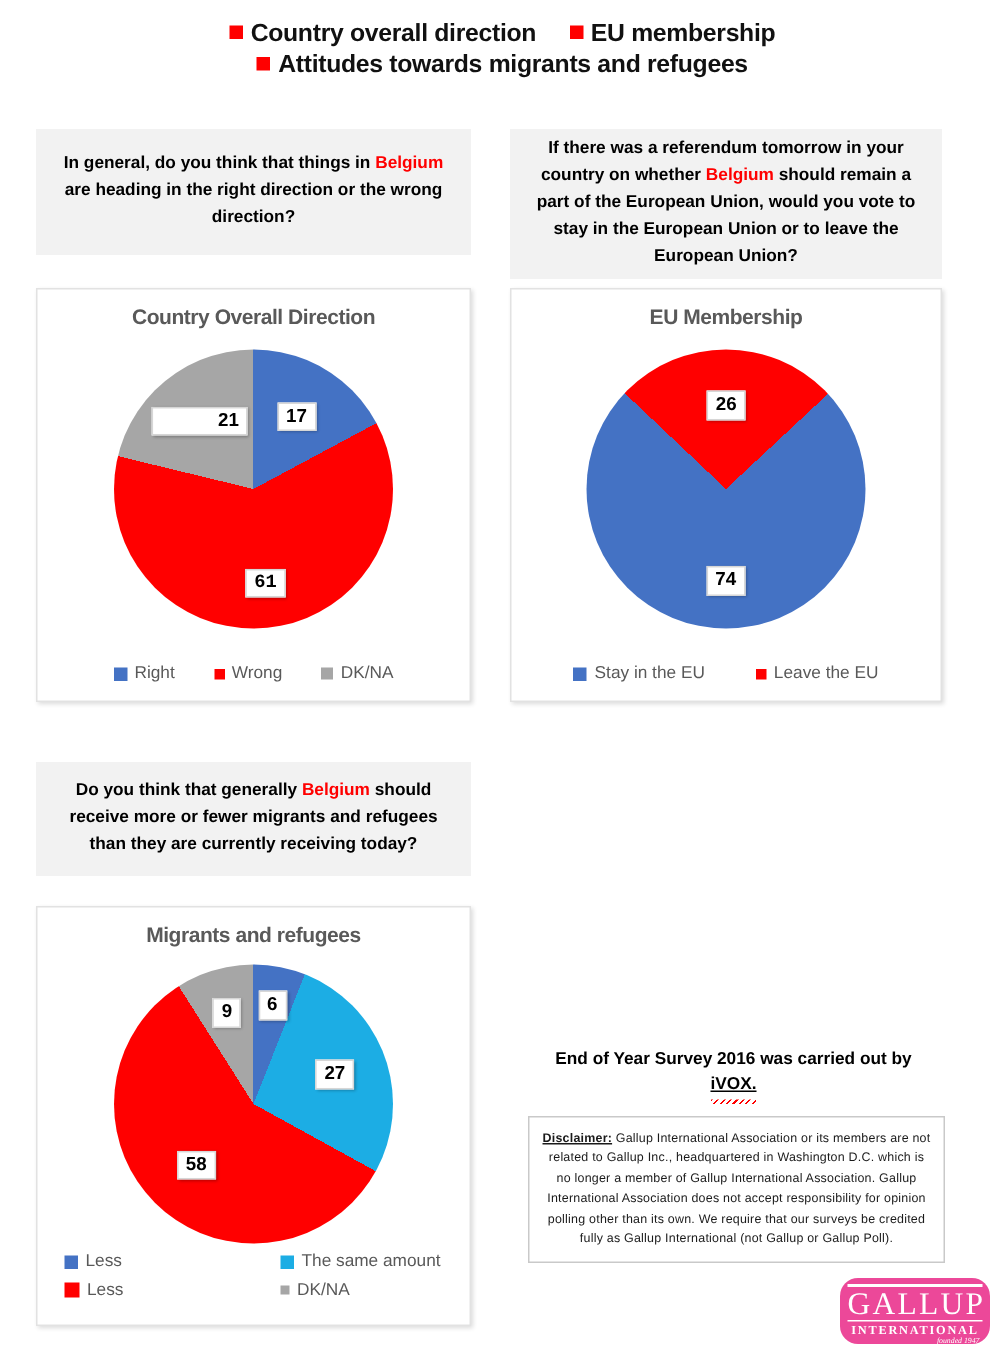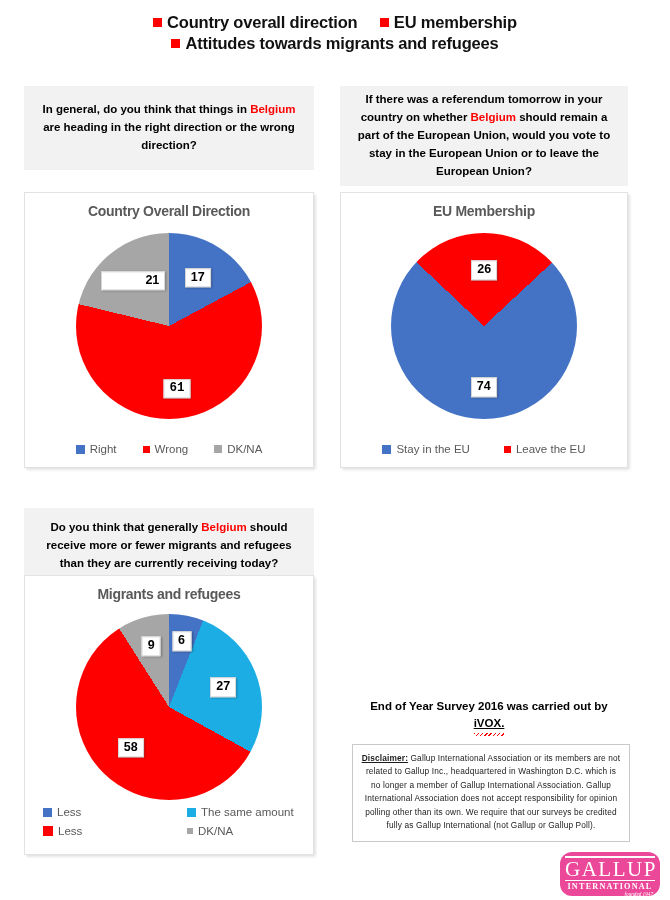--- a/index.html
+++ b/index.html
@@ -53,21 +53,21 @@
   
   .panel{
     position:absolute;
     background:#ffffff;
     border:1px solid #E2E2E2;
     box-shadow:1.5px 1.5px 3px rgba(0,0,0,0.14);
     box-sizing:border-box;
   }
   #panel-1{left:24px;top:192px;width:290px;height:276px;}
   #panel-2{left:340px;top:192px;width:288px;height:276px;}
-  #panel-3{left:24px;top:575px;width:290px;height:280px;}
+  #panel-3{left:24px;top:604px;width:290px;height:280px;}
 
   .chart-title{
     text-align:center;
     font-size:14px;font-weight:bold;
     color:#595959;
     margin-top:10px;
     letter-spacing:-0.3px;
   }
 
   .pie-wrap{position:relative;width:100%;}

